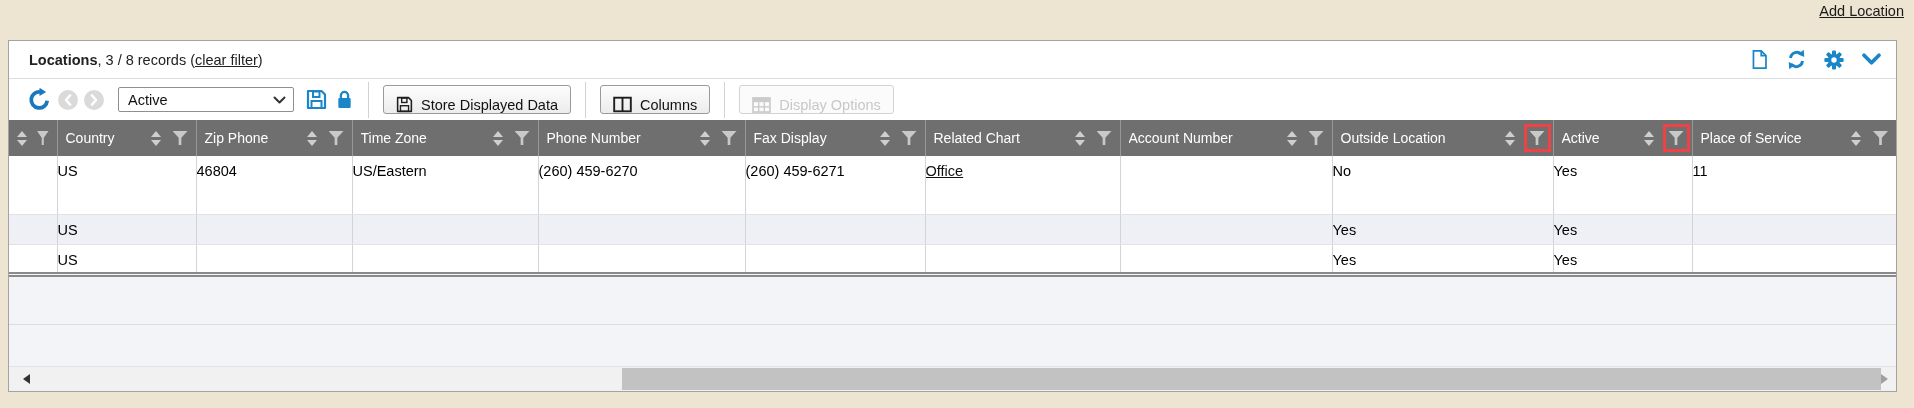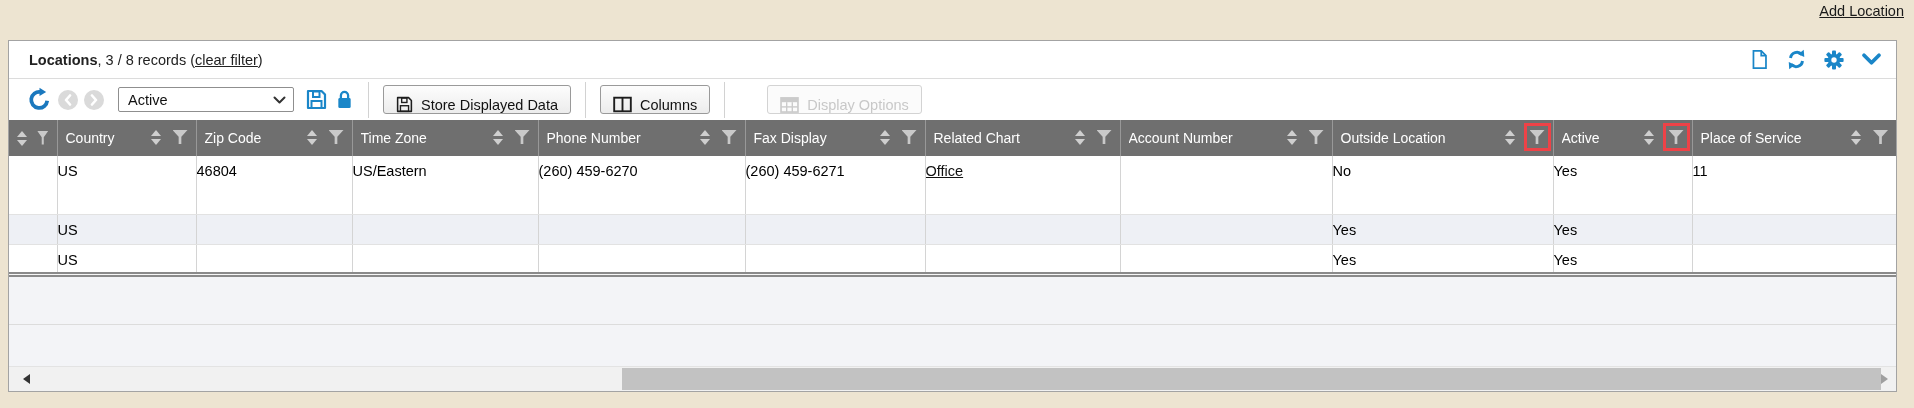--- a/index.html
+++ b/index.html
@@ -57,31 +57,31 @@
   .select-box .sel-text { flex:1; }
   .tb-icon { display:inline-flex; cursor:pointer; }
   .ml12 { margin-left:12px; } .ml8 { margin-left:8px; }
   .btn {
     height:29px; display:inline-flex; align-items:flex-end; gap:8px;
     padding:0 12px; font-size:14.5px; color:#111;
     background:linear-gradient(#fdfdfd,#ececec);
     border:1px solid #9a9a9a; border-radius:3px; cursor:pointer; white-space:nowrap;
   }
   .btn.disabled {
-    color:#c8c8c8; border-color:#d3d3d3; background:#fbfbfb; cursor:default;margin-left:28px;
+    color:#c8c8c8; border-color:#d3d3d3; background:#fbfbfb; cursor:default;
   }
 
   
   table.grid { table-layout:fixed; border-collapse:collapse; width:1887px; flex:0 0 auto; }
   .grid thead th {
     height:36px; background:#6f6f6f; color:#fff; font-weight:normal; font-size:14px;
     text-align:left; padding:0 8px 0 8px; border-right:1px solid #989898; overflow:hidden;
   }
   .grid thead th:last-child { border-right:none;margin-left:16px; }
-  .hcell { display:flex; align-items:flex-start; }
+  .hcell { display:flex; align-items:center; }
   .hcell .hlabel { white-space:nowrap; overflow:hidden; }
   .hcell .spacer { flex:1; }
   .sort { display:inline-flex; flex-direction:column; gap:3px; margin-right:12px; cursor:pointer; }
   .sort .up { width:0; height:0; border-left:5px solid transparent; border-right:5px solid transparent; border-bottom:6px solid #cfcfcf; }
   .sort .down { width:0; height:0; border-left:5px solid transparent; border-right:5px solid transparent; border-top:6px solid #cfcfcf; }
   .funnel {
     width:15px; height:14px; background:#c9c9c9; display:inline-block; cursor:pointer;
     clip-path:polygon(0 0,100% 0,59% 48%,59% 100%,41% 100%,41% 48%);
   }
   .filter-flag {
@@ -272,21 +272,21 @@
               <span class="spacer"></span>
             <span class="sort">
                 <i class="up"></i>
                 <i class="down"></i>
               </span>
             <span class="funnel"></span>
             </div>
         </th>
         <th>
           <div class="hcell">
-              <span class="hlabel">Zip Code</span>
+              <span class="hlabel">Zip Phone</span>
               <span class="spacer"></span>
             <span class="sort">
                 <i class="up"></i>
                 <i class="down"></i>
               </span>
             <span class="funnel"></span>
             </div>
         </th>
         <th>
           <div class="hcell">

